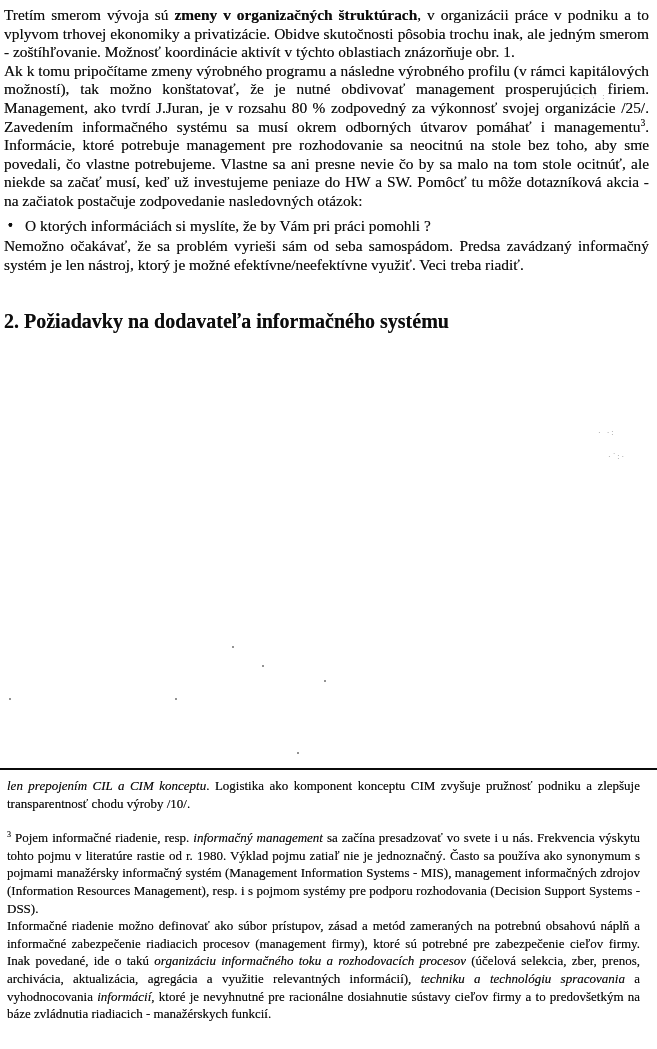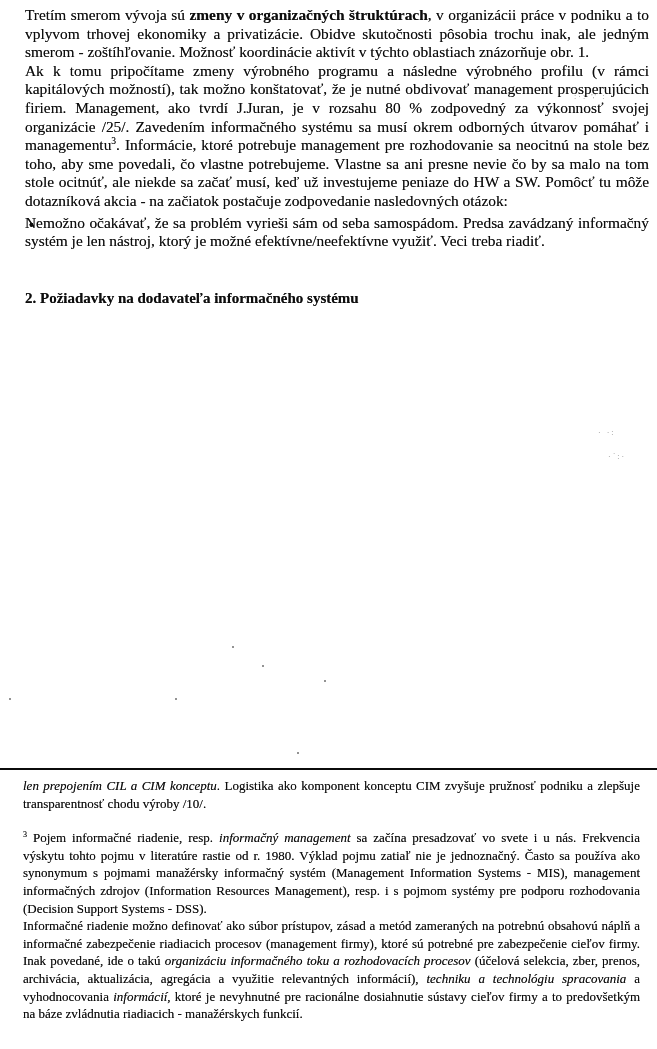--- a/index.html
+++ b/index.html
@@ -5,21 +5,21 @@
   html,body{margin:0;padding:0;background:#e8e8e8;}
   .page{
     position:relative;
     width:657px;height:1049px;
     background:#ffffff;
     font-family:"Liberation Serif","DejaVu Serif",serif;
     color:#0d0d0d;
     overflow:hidden;
     text-shadow:0 0 .5px rgba(0,0,0,.55);
   }
-  .main{position:absolute;left:25px;right:8px;top:6px;}
+  .main{position:absolute;left:4px;right:8px;top:6px;}
   p.body{
     font-size:15.4px;
     line-height:18.6px;
     text-align:justify;
     margin:0;
   }
   p.para2{}
   ul.qlist{
     list-style:none;
     margin:3px 0 0 0;
@@ -30,35 +30,35 @@
     line-height:23.4px;
     padding-left:21px;
     position:relative;
     text-align:left;
   }
   ul.qlist .blt{
     position:absolute;left:4px;top:0;
     font-size:14px;
   }
   h2.sect{
-    font-size:15px;
+    font-size:20px;
     font-weight:bold;
     margin:38px 0 0 0;
     line-height:19px;
   }
   p.para4{margin-top:34px;}
   .b{font-weight:bold;}
   .i{font-style:italic;}
   .bi{font-weight:normal;font-style:italic;}
   .sup{vertical-align:super;font-size:.62em;line-height:0;}
   .fnsep{
     position:absolute;left:0;right:0;top:768px;
     height:2px;background:#0b0b0b;
   }
-  .footnotes{position:absolute;left:7px;right:17px;top:777px;margin-left:16px;}
+  .footnotes{position:absolute;left:7px;right:17px;top:777px;}
   p.fn{
     font-size:13px;
     line-height:17.6px;
     text-align:justify;
     margin:0;
   }
   p.fn3{margin-top:17px;}
   
   .noise{position:absolute;background:#6f6f6f;border-radius:50%;}
   .smudge{
@@ -84,20 +84,21 @@
 
     <ul class="qlist">
       <li>
         <span class="blt">•</span>
       </li>
       <li>
         <span class="blt">•</span>
       </li>
       <li>
         <span class="blt">•</span>
+        <span>O ktorých informáciách si myslíte, že by Vám pri práci pomohli ?</span>
       </li>
     </ul>
 
     <p class="body">Nemožno očakávať, že sa problém  vyrieši sám od seba samospádom. Predsa zavádzaný informačný systém je len nástroj, ktorý je možné efektívne/neefektívne využiť. Veci treba riadiť.</p>
 
     <h2 class="sect">2. Požiadavky na dodavateľa informačného systému</h2>
 
 
   </div>
 

